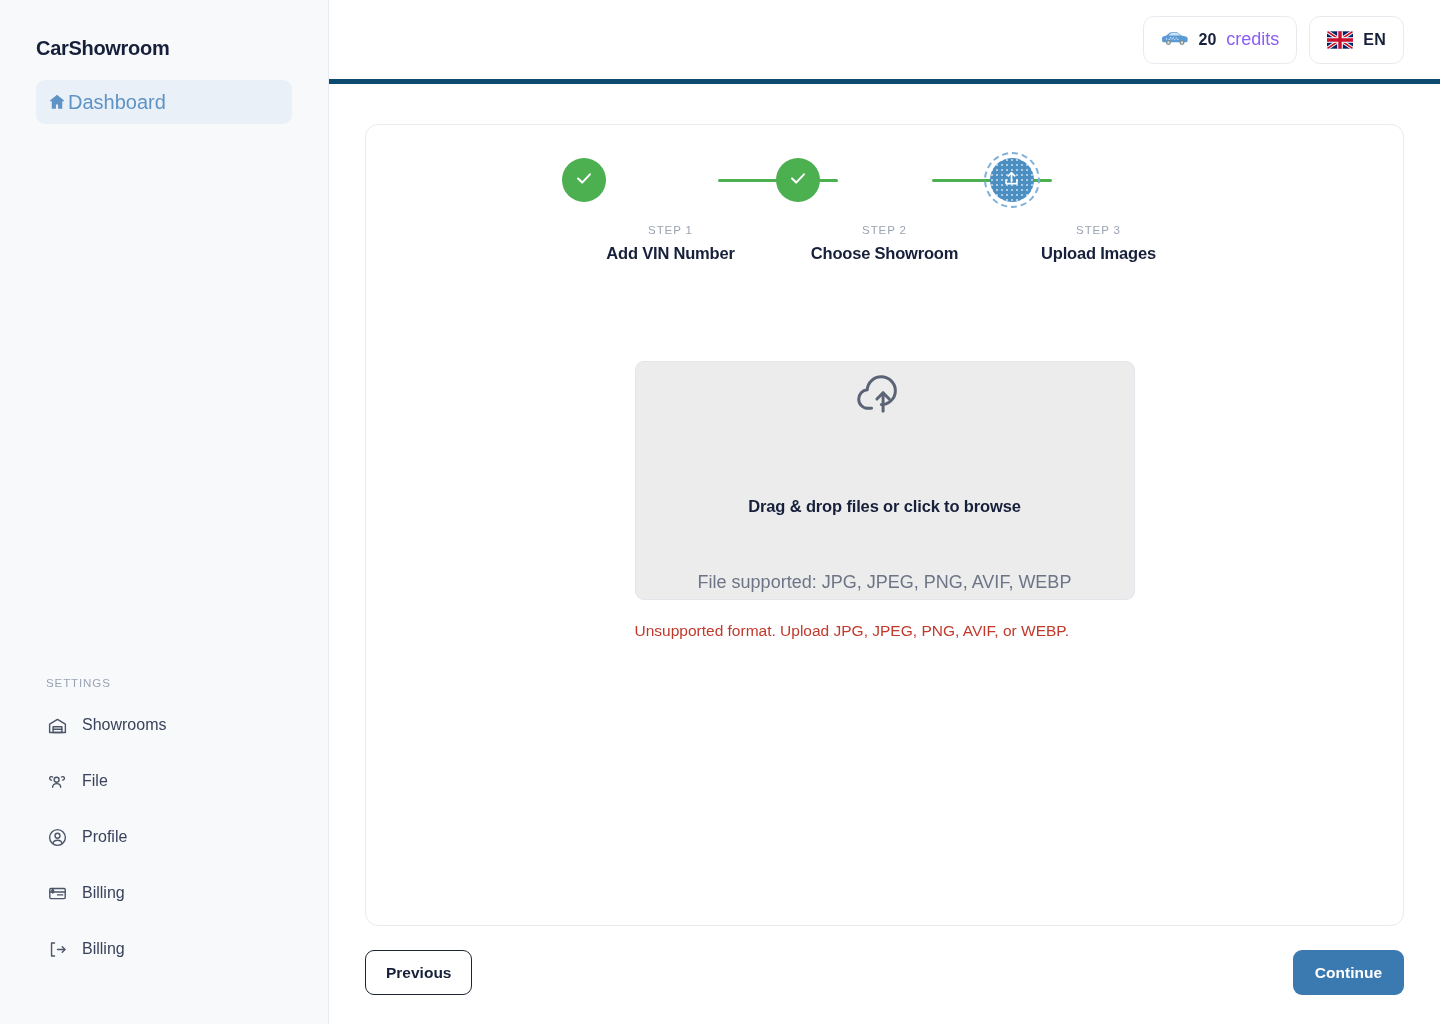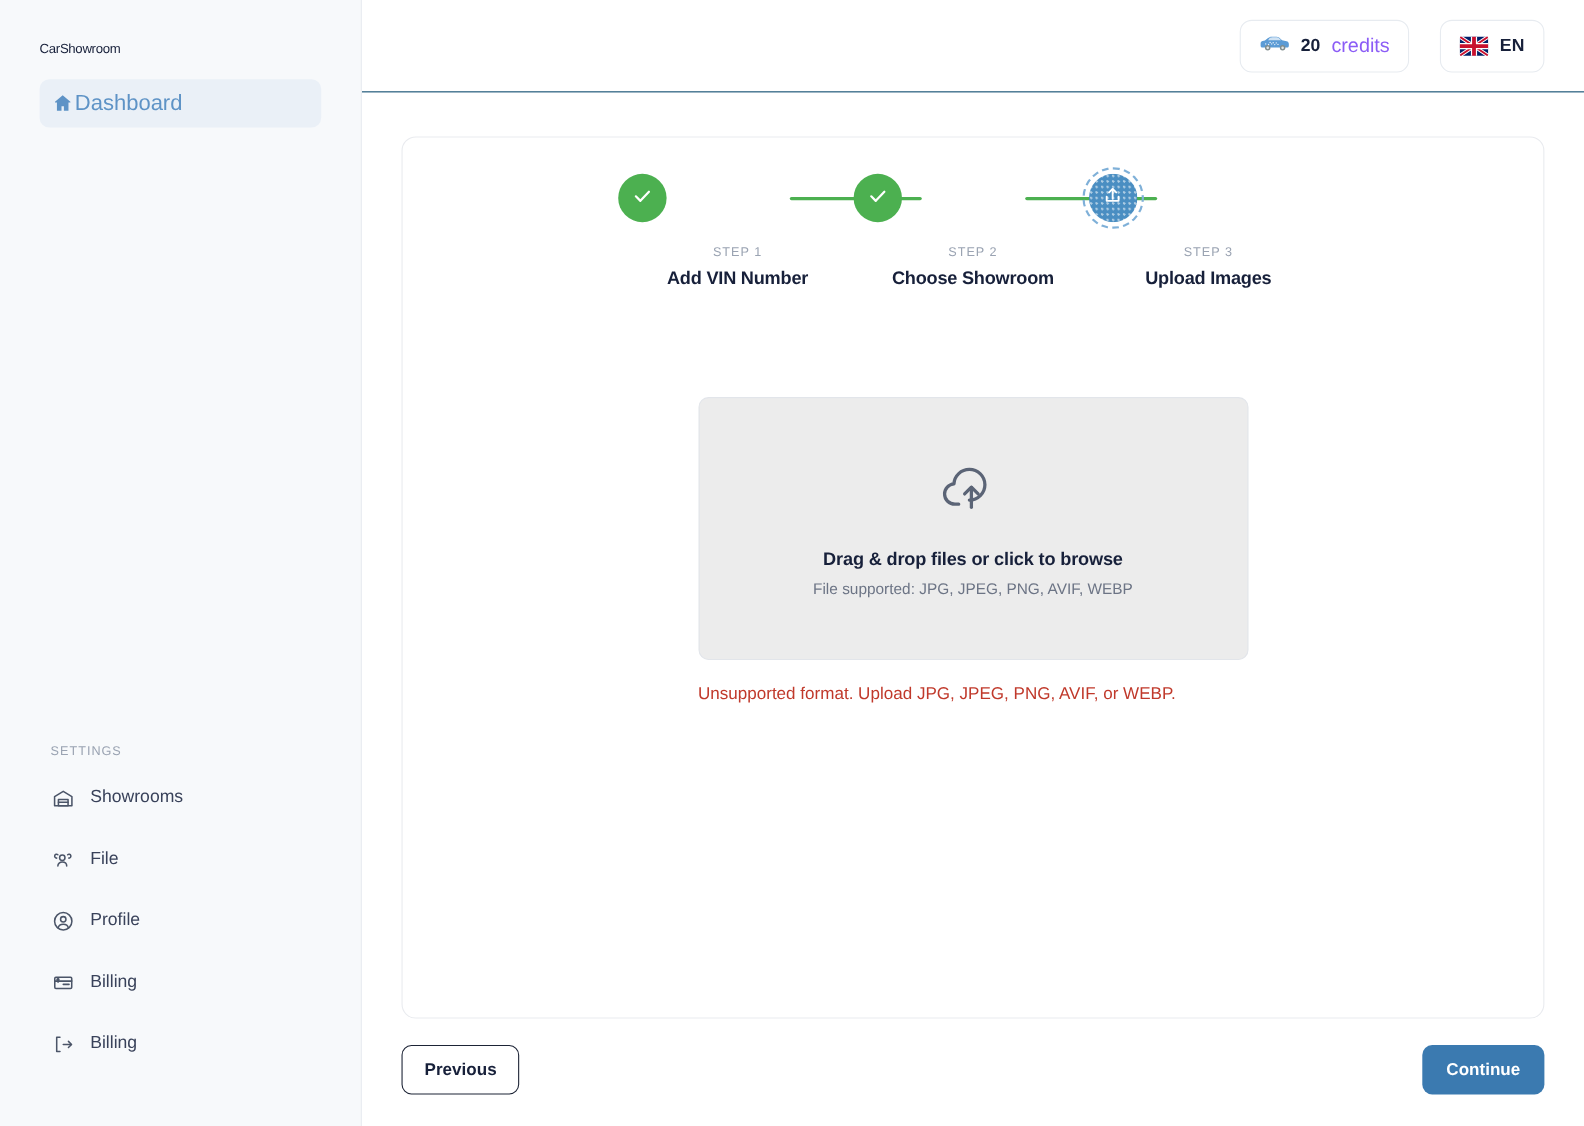--- a/index.html
+++ b/index.html
@@ -29,22 +29,22 @@
     height: 1024px;
     background: #f7f9fb;
     border-right: 1px solid #e8ecf1;
     display: flex;
     flex-direction: column;
     flex: 0 0 329px;
     position: relative;
   }
 
   .brand {
-    font-size: 12px;
-    font-weight: 400;
+    font-size: 20px;
+    font-weight: 700;
     letter-spacing: -0.3px;
     color: #17203a;
     padding: 38px 0 0 36px;
     line-height: 1;
   }
 
   .nav-top {
     margin-top: 22px;
     padding: 0 36px;
   }
@@ -119,26 +119,26 @@
     height: 1024px;
     display: flex;
     flex-direction: column;
     background: #ffffff;
     min-width: 0;
   }
 
   .topbar {
     height: 84px;
     flex: 0 0 84px;
-    border-bottom: 1px solid #0c4a6e;
+    border-bottom: 5px solid #0c4a6e;
     display: flex;
     align-items: center;
     justify-content: flex-end;
     padding: 0 36px;
-    gap: 28px;
+    gap: 12px;
   }
 
   .pill {
     height: 48px;
     border: 1px solid #e7ebf0;
     border-radius: 11px;
     background: #fff;
     display: flex;
     align-items: center;
     gap: 10px;
@@ -258,34 +258,35 @@
     width: 500px;
     height: 239px;
     background: #ececec;
     border: 1px solid #e2e5ea;
     border-radius: 9px;
     display: flex;
     flex-direction: column;
     align-items: center;
     justify-content: center;
     cursor: pointer;
+    gap: 48px;
   }
 
   .dz-icon { margin-bottom: 28px; color: #5b6476; }
 
   .dz-title {
     font-size: 16.5px;
     font-weight: 700;
     color: #17203a;
     letter-spacing: -0.15px;
   }
 
   .dz-sub {
     margin-top: 8px;
-    font-size: 14px;
+    font-size: 18px;
     color: #6c7485;
   }
 
   .error-msg {
     margin-top: 22px;
     width: 500px;
     font-size: 15.5px;
     color: #c0392b;
     text-align: left;
   }

